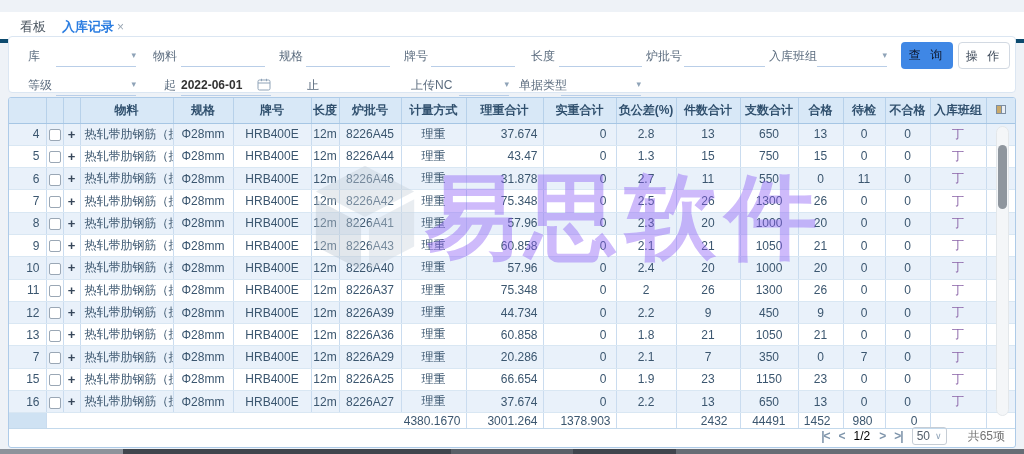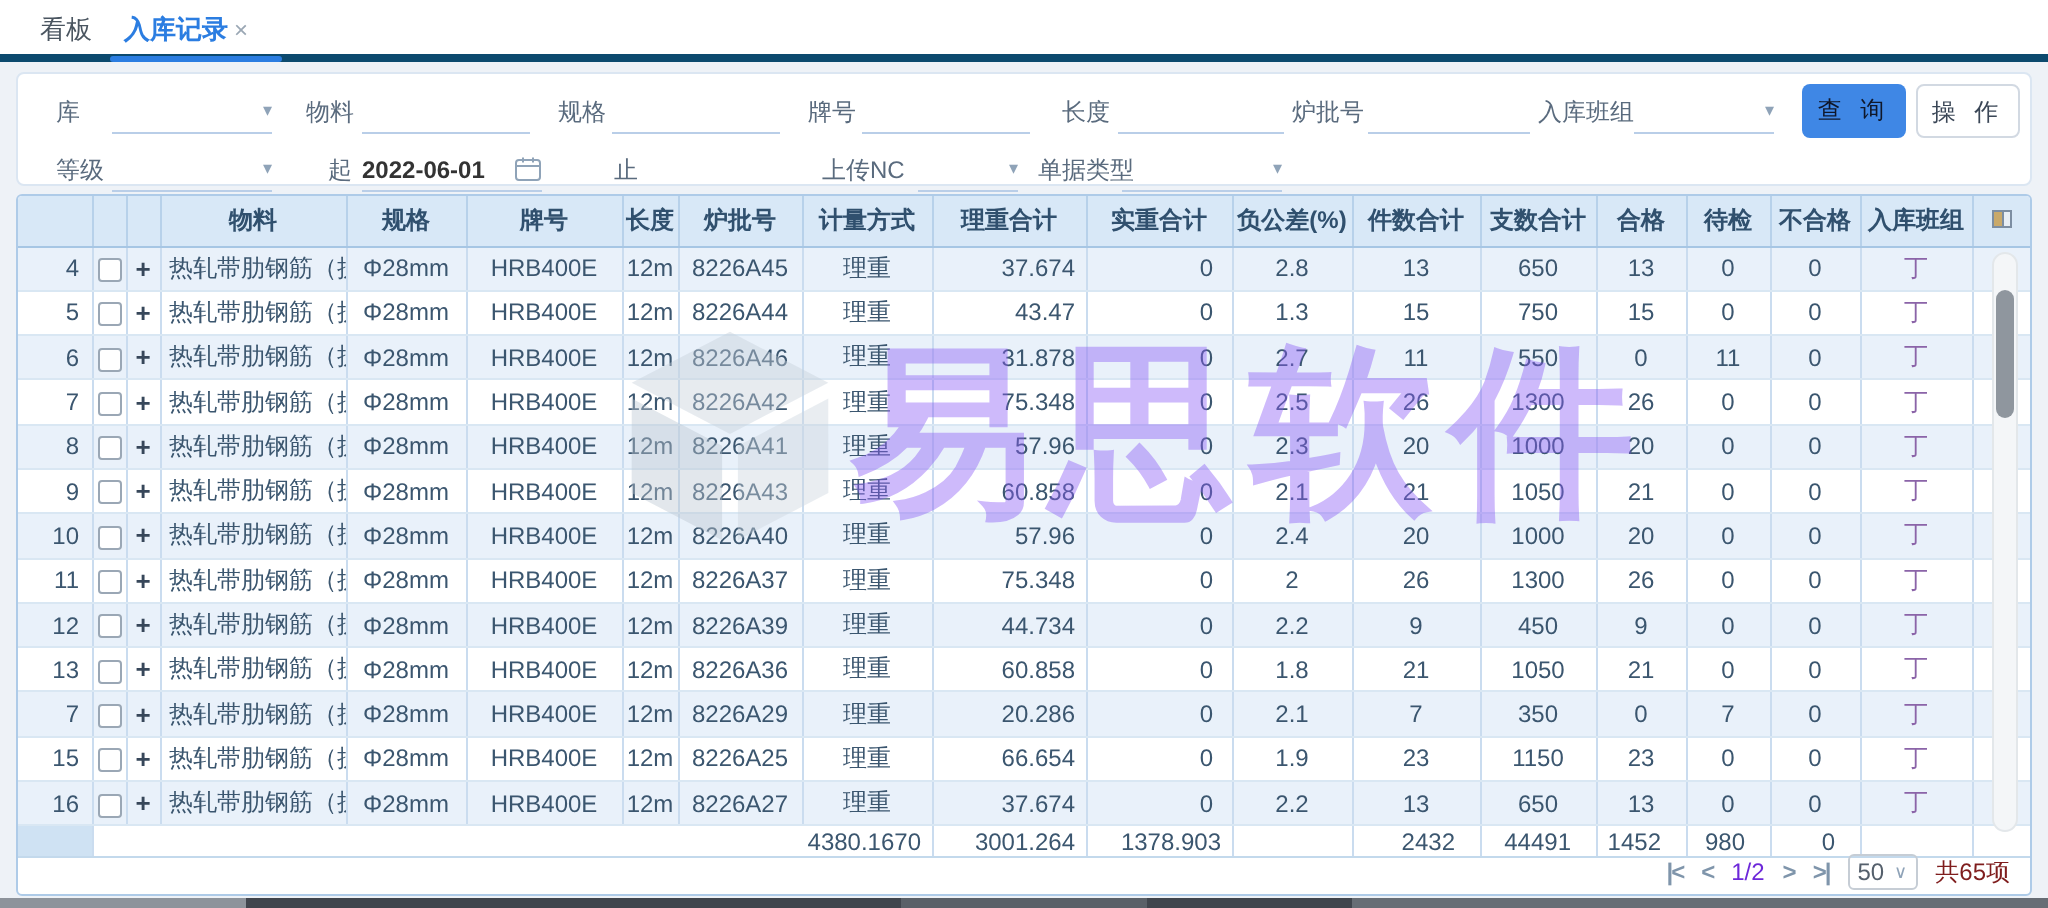--- a/index.html
+++ b/index.html
@@ -1,20 +1,20 @@
 <!DOCTYPE html>
 <html><head>
 <meta charset="utf-8">
 <style>
   * { margin:0; padding:0; box-sizing:border-box; }
   html,body { width:1024px; height:454px; overflow:hidden;
     font-family:"Liberation Sans","DejaVu Sans",sans-serif; background:#eef2f7; }
 
   
-  .tabbar { position:absolute; left:0; top:0; width:1024px; height:31px;
+  .tabbar { position:absolute; left:0; top:12px; width:1024px; height:31px;
     background:#fff; border-bottom:4px solid #0c4a6e; }
   .tab { position:absolute; top:0; height:30px; line-height:30px; font-size:13px;
     color:#4a5560; cursor:pointer; }
   .tab.t1 { left:20px; }
   .tab.t2 { left:62px; color:#2b7de1; font-weight:bold; }
   .tab-underline { position:absolute; left:55px; top:28px; width:86px; height:3px;
     background:#2b7de1; border-radius:2px; }
   .tab-close { color:#9aa7b4; font-weight:normal; font-size:12px; margin-left:3px; }
 
   
@@ -64,24 +64,24 @@
     background:#f4f6f8; border:1px solid #e3e7ea; border-radius:7px; }
   .vthumb { position:absolute; left:1px; top:18px; width:9px; height:64px;
     background:#8f969e; border-radius:5px; cursor:pointer; }
   .colset { display:inline-block; width:10px; height:9px; border:1px solid #7d8ea2;
     background:linear-gradient(90deg,#c9a96a 0 4px,#7d8ea2 4px 5px,#e8eef5 5px 100%); }
 
   
   .pager { position:absolute; right:10px; bottom:2px; height:18px; display:flex;
     align-items:center; gap:9px; font-size:12px; color:#7f95ab; }
   .pg-btn { cursor:pointer; letter-spacing:-1px; font-weight:bold; }
-  .pg-cur { color:#6d28d9; }
+  .pg-cur { color:#000000; }
   .pg-size { border:1px solid #c6cdd5; border-radius:3px; height:18px; padding:0 4px;
     display:flex; align-items:center; gap:5px; color:#55606c; cursor:pointer; }
-  .pg-total { color:#7f1d1d; }
+  .pg-total { color:#737373;margin-left:12px; }
 
   
   .watermark { position:absolute; left:305px; top:158px; width:580px; height:145px;
     opacity:0.42; pointer-events:none; z-index:5; }
   .wm-row { display:flex; align-items:center; }
   .wm-title { font-size:92px; font-weight:bold; color:#8b5cf6; letter-spacing:8px;
     line-height:1; white-space:nowrap; }
   .wm-sub { position:absolute; left:48px; top:102px; font-size:30px; font-weight:bold;
     color:#ccd4dc; letter-spacing:14px; white-space:nowrap; }
 

